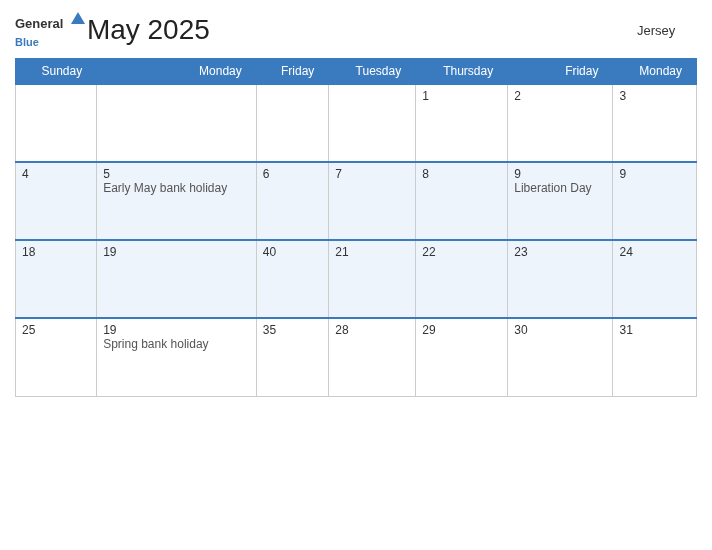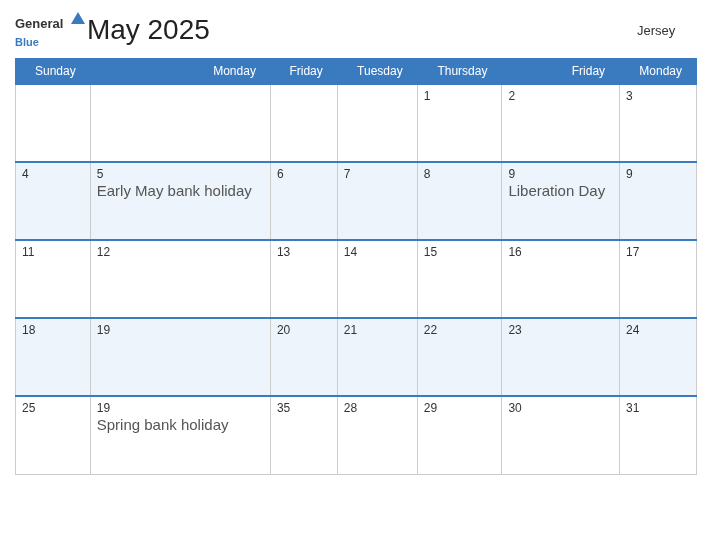--- a/index.html
+++ b/index.html
@@ -80,21 +80,21 @@
     }
     .calendar td.alt-row {
       background: #eef4fb;
     }
     .day-num {
       font-size: 12px;
       color: #333;
       display: block;
     }
     .holiday-text {
-      font-size: 15px;
+      font-size: 12px;
       color: #555;
       margin-top: 3px;
       line-height: 1.3;
     }
     .top-border-blue td {
       border-top: 2px solid #3a7abf;
     }
   </style>
 </head>
 <body>
@@ -156,51 +156,28 @@
           </td>
           <td class="alt-row">
             <span class="day-num">8</span>
           </td>
           <td class="alt-row"><span class="day-num">9</span><span class="holiday-text">Liberation Day</span></td>
           <td class="alt-row">
             <span class="day-num">9</span>
           </td>
         </tr>
         <tr class="top-border-blue">
-          <td>
-            <span class="day-num">11</span>
-          </td>
-          <td>
-            <span class="day-num">12</span>
-          </td>
-          <td>
-            <span class="day-num">13</span>
-          </td>
-          <td>
-            <span class="day-num">14</span>
-          </td>
-          <td>
-            <span class="day-num">15</span>
-          </td>
-          <td>
-            <span class="day-num">16</span>
-          </td>
-          <td>
-            <span class="day-num">17</span>
-          </td>
-        </tr>
-        <tr class="top-border-blue">
           <td class="alt-row">
             <span class="day-num">18</span>
           </td>
           <td class="alt-row">
             <span class="day-num">19</span>
           </td>
           <td class="alt-row">
-            <span class="day-num">20</span>
+            <span class="day-num">40</span>
           </td>
           <td class="alt-row">
             <span class="day-num">21</span>
           </td>
           <td class="alt-row">
             <span class="day-num">22</span>
           </td>
           <td class="alt-row">
             <span class="day-num">23</span>
           </td>

